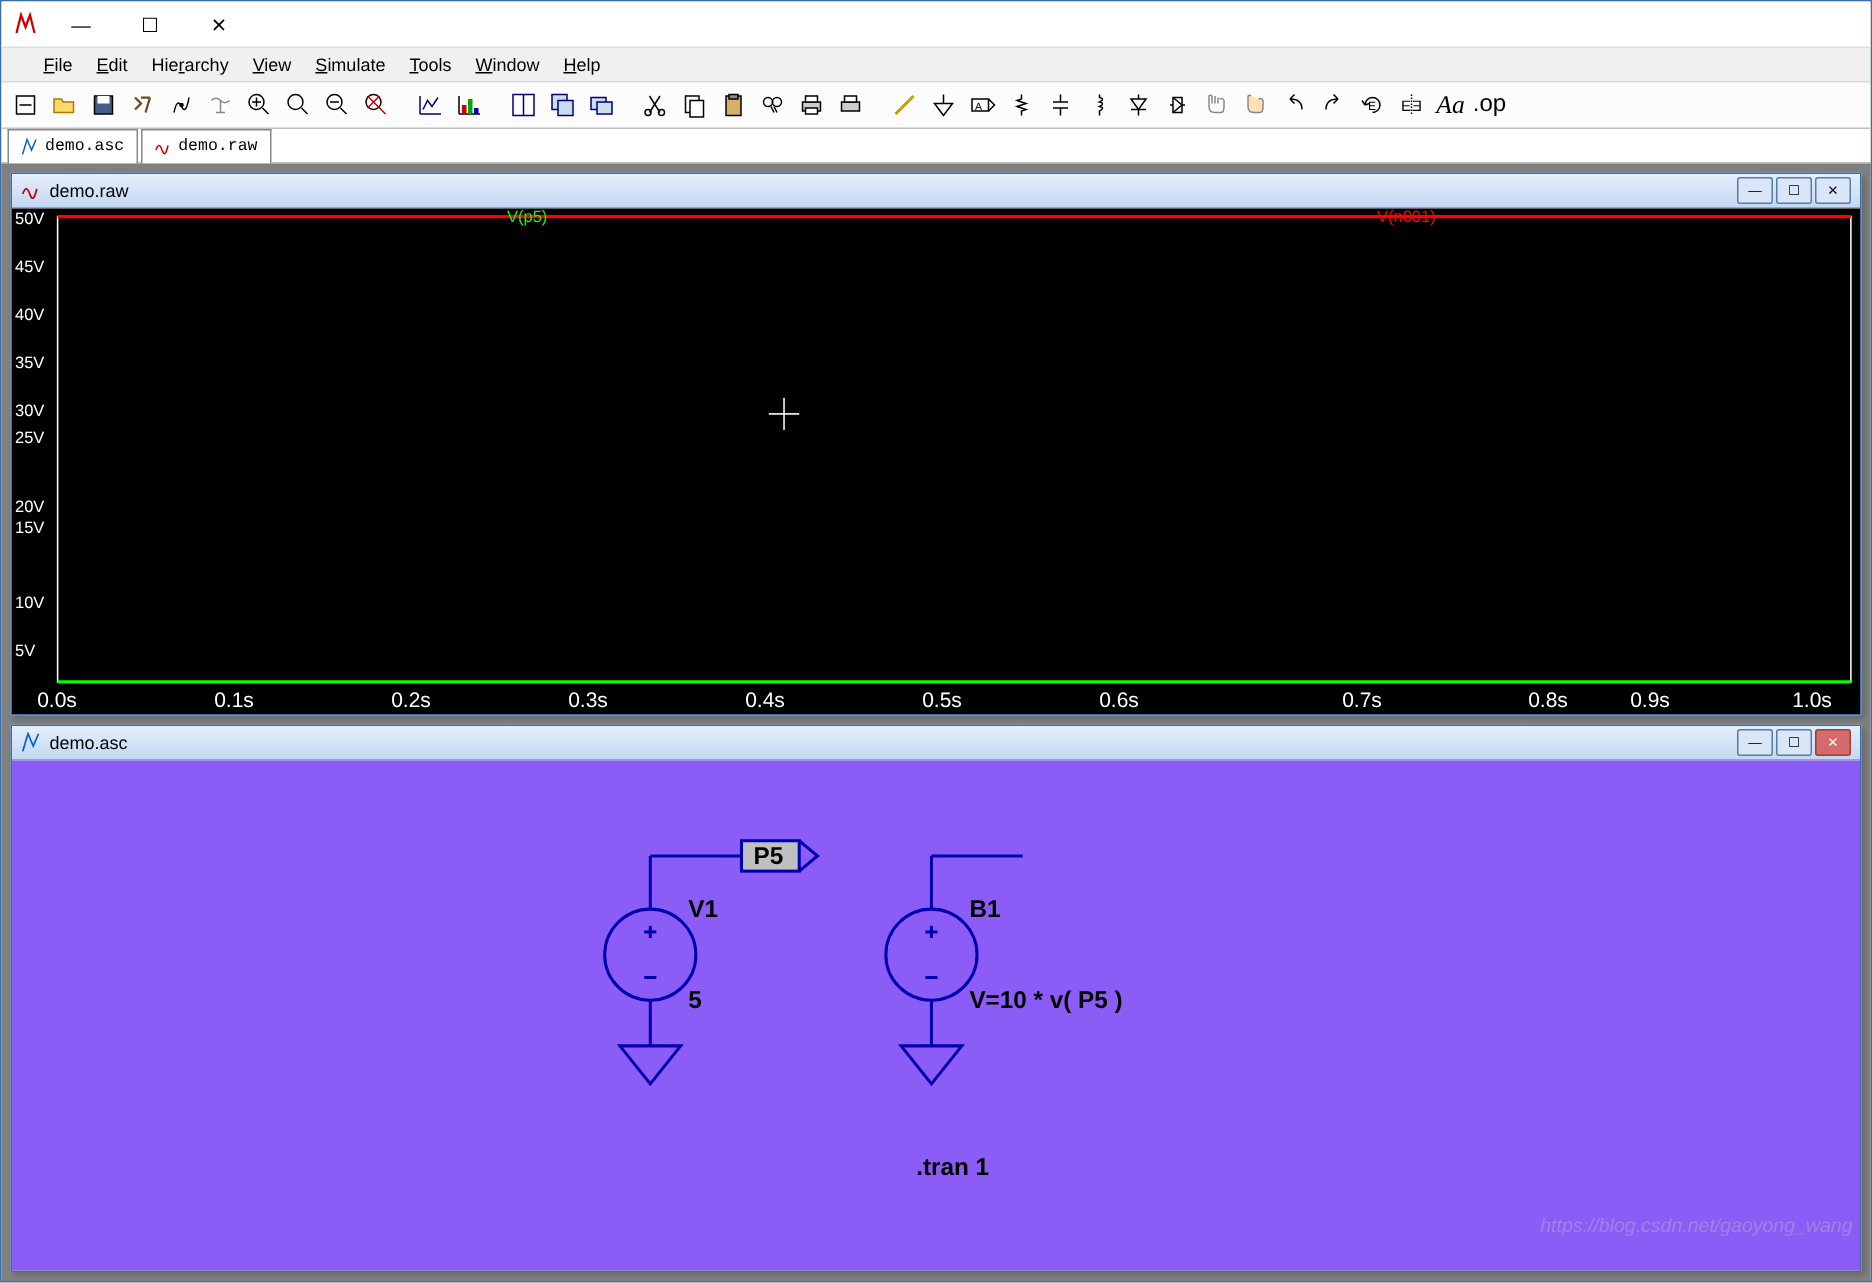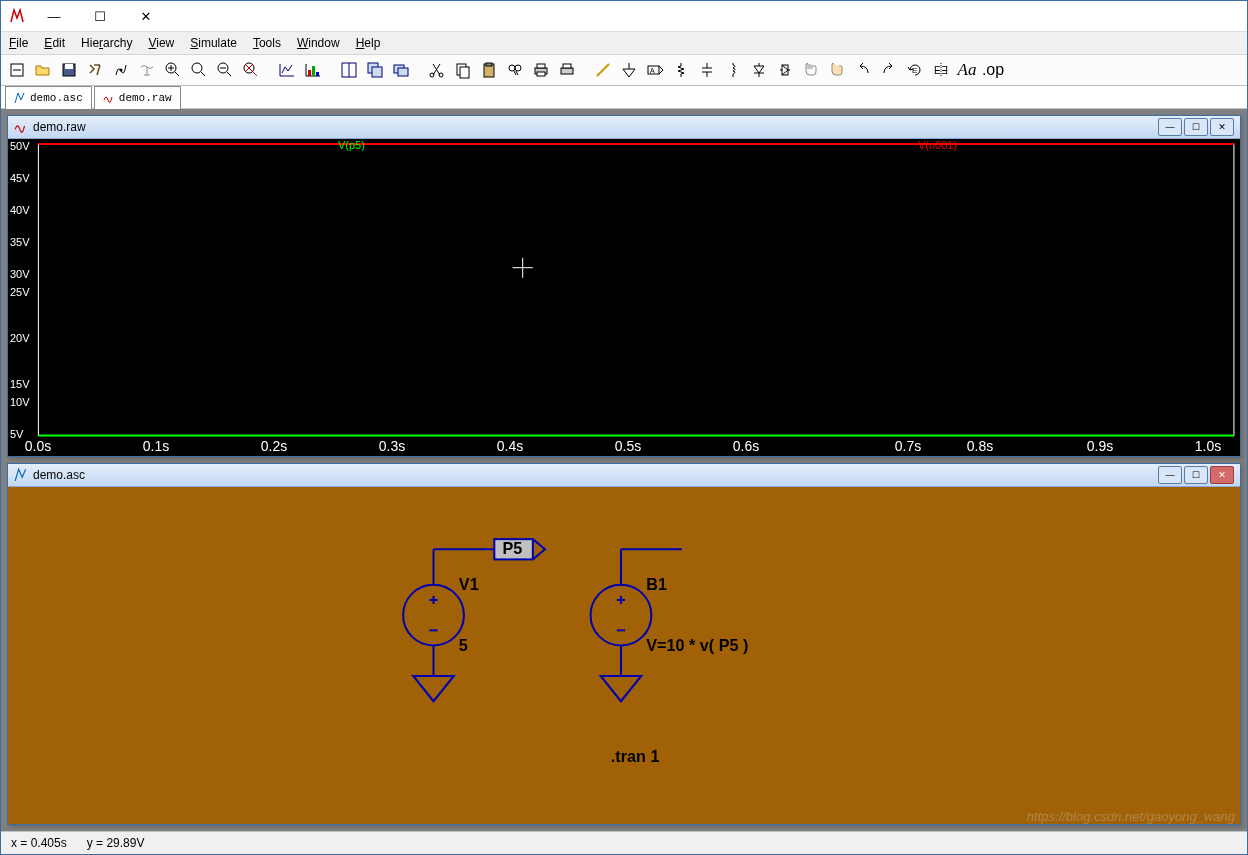--- a/index.html
+++ b/index.html
@@ -3,40 +3,40 @@
 <meta charset="utf-8">
 <style>
 html,body{margin:0;padding:0;font-family:"Segoe UI",Tahoma,Arial,sans-serif;font-size:12px;background:#f0f0f0;color:#000;overflow:hidden}
 .window{width:1248px;height:855px;border:1px solid #3a6ea5;background:#f0f0f0;display:flex;flex-direction:column;box-sizing:border-box;position:relative}
 .titlebar{height:30px;background:#fff;border-bottom:1px solid #ddd;display:flex;align-items:center;padding:0 8px}
 .titlebar .app-icon{width:16px;height:16px;margin-right:6px;display:inline-flex}
 .titlebar .title{flex:1;font-size:12px}
 .win-controls{display:flex;gap:0}
 .win-controls div{width:46px;height:28px;display:flex;align-items:center;justify-content:center;font-size:13px;font-family:sans-serif}
 .win-controls .close{color:#000}
-.menubar{height:22px;background:#f0f0f0;display:flex;align-items:center;padding:0 0;border-bottom:1px solid #d4d4d4}
+.menubar{height:22px;background:#f0f0f0;display:flex;align-items:center;padding:0 20px;border-bottom:1px solid #d4d4d4}
 .menubar span{padding:2px 8px;cursor:default}
 .menubar span u{text-decoration:underline}
 .toolbar{height:30px;background:#fcfcfc;border-bottom:1px solid #c0c0c0;display:flex;align-items:center;padding:0 4px;gap:2px}
 .tbtn{width:24px;height:24px;display:flex;align-items:center;justify-content:center;border:1px solid transparent;box-sizing:border-box}
 .tbtn svg{width:18px;height:18px}
 .tabstrip{height:22px;background:#fff;border-bottom:1px solid #c0c0c0;display:flex;padding-left:4px;gap:2px}
 .tab{height:20px;border:1px solid #888;border-bottom:none;background:#fff;padding:1px 8px;display:flex;align-items:center;gap:4px;font-size:11px;font-family:"Courier New",monospace}
 .tab .ticon{width:12px;height:12px;display:inline-flex}
 .workspace{flex:1;background:#808080;padding:6px;display:flex;flex-direction:column;gap:6px;overflow:hidden}
 .subwin{background:#f0f0f0;border:1px solid #3a6ea5;display:flex;flex-direction:column;box-shadow:2px 2px 4px rgba(0,0,0,.2)}
 .subwin .subtitle{height:22px;background:linear-gradient(#e4eefb,#c3d8f3);border-bottom:1px solid #8ca9d5;display:flex;align-items:center;padding:0 6px;font-size:12px}
 .subwin .subtitle.active{background:linear-gradient(#e4eefb,#c3d8f3)}
 .subwin .subtitle .sicon{width:14px;height:14px;margin-right:5px;display:inline-flex}
 .subwin .subtitle .grow{flex:1}
 .mmx{display:flex;gap:2px}
 .mmx div{width:22px;height:16px;border:1px solid #5a7ba7;background:#d9e6f7;display:flex;align-items:center;justify-content:center;font-size:9px;border-radius:2px}
 .mmx .xred{background:#d46a6a;border-color:#a03b3b;color:#fff}
 .plot{flex:1;background:#000;color:#fff;position:relative;font-family:Arial,sans-serif;font-size:11px}
-.schem{flex:1;background:#a16207;position:relative}
+.schem{flex:1;background:#8b5cf6;position:relative}
 .statusbar{height:22px;background:#f0f0f0;border-top:1px solid #c0c0c0;display:flex;align-items:center;padding:0 10px;font-size:12px;gap:20px}
 .ylabel{position:absolute;left:2px;transform:translateY(-50%);color:#fff;font-size:11px}
 .xlabel{position:absolute;bottom:2px;transform:translateX(-50%);color:#fff;font-size:14px}
 .trace-label{position:absolute;top:0;font-size:11px;font-weight:normal}
 .watermark{position:absolute;right:12px;bottom:30px;color:rgba(200,200,200,.35);font-size:13px;font-style:italic;pointer-events:none}
 </style>
 </head>
 <body>
 
 <div class="window">
@@ -331,38 +331,38 @@
             <line x1="498" y1="128" x2="518" y2="128"></line>
             <line x1="508" y1="118" x2="508" y2="138"></line>
           </g>
         </svg>
 
         <div class="trace-label" style="left:330px;color:#00ff00">V(p5)</div>
         <div class="trace-label" style="left:910px;color:#ff0000">V(n001)</div>
 
         <div class="ylabel" style="top:295px">5V</div>
         <div class="ylabel" style="top:263px">10V</div>
-        <div class="ylabel" style="top:245px">15V</div>
+        <div class="ylabel" style="top:213px">15V</div>
         <div class="ylabel" style="top:199px">20V</div>
         <div class="ylabel" style="top:153px">25V</div>
         <div class="ylabel" style="top:135px">30V</div>
         <div class="ylabel" style="top:103px">35V</div>
         <div class="ylabel" style="top:71px">40V</div>
         <div class="ylabel" style="top:39px">45V</div>
         <div class="ylabel" style="top:7px">50V</div>
 
         <div class="xlabel" style="left:30px">0.0s</div>
         <div class="xlabel" style="left:148px">0.1s</div>
         <div class="xlabel" style="left:266px">0.2s</div>
         <div class="xlabel" style="left:384px">0.3s</div>
         <div class="xlabel" style="left:502px">0.4s</div>
         <div class="xlabel" style="left:620px">0.5s</div>
         <div class="xlabel" style="left:738px">0.6s</div>
         <div class="xlabel" style="left:900px">0.7s</div>
-        <div class="xlabel" style="left:972px">0.8s</div>
+        <div class="xlabel" style="left:1024px">0.8s</div>
         <div class="xlabel" style="left:1092px">0.9s</div>
         <div class="xlabel" style="left:1200px">1.0s</div>
       </div>
     </div>
 
     <div class="subwin" style="flex:1">
       <div class="subtitle active">
         <span class="sicon">
             <svg viewBox="0 0 12 12">
               <path d="M1 11 L4 1 L7 8 L10 1" stroke="#06c" fill="none"></path>
@@ -414,19 +414,15 @@
             <text x="630" y="100"><tspan>B1</tspan></text>
             <text x="630" y="160"><tspan>V=10 * v( P5 )</tspan></text>
             <text x="595" y="270"><tspan>.tran 1</tspan></text>
           </g>
         </svg>
       </div>
     </div>
 
   </div>
 
-  <div class="statusbar">
-    <span>x = 0.405s</span>
-    <span>y = 29.89V</span>
-  </div>
 
   <div class="watermark">https://blog.csdn.net/gaoyong_wang</div>
 </div>
 
 </body></html>

